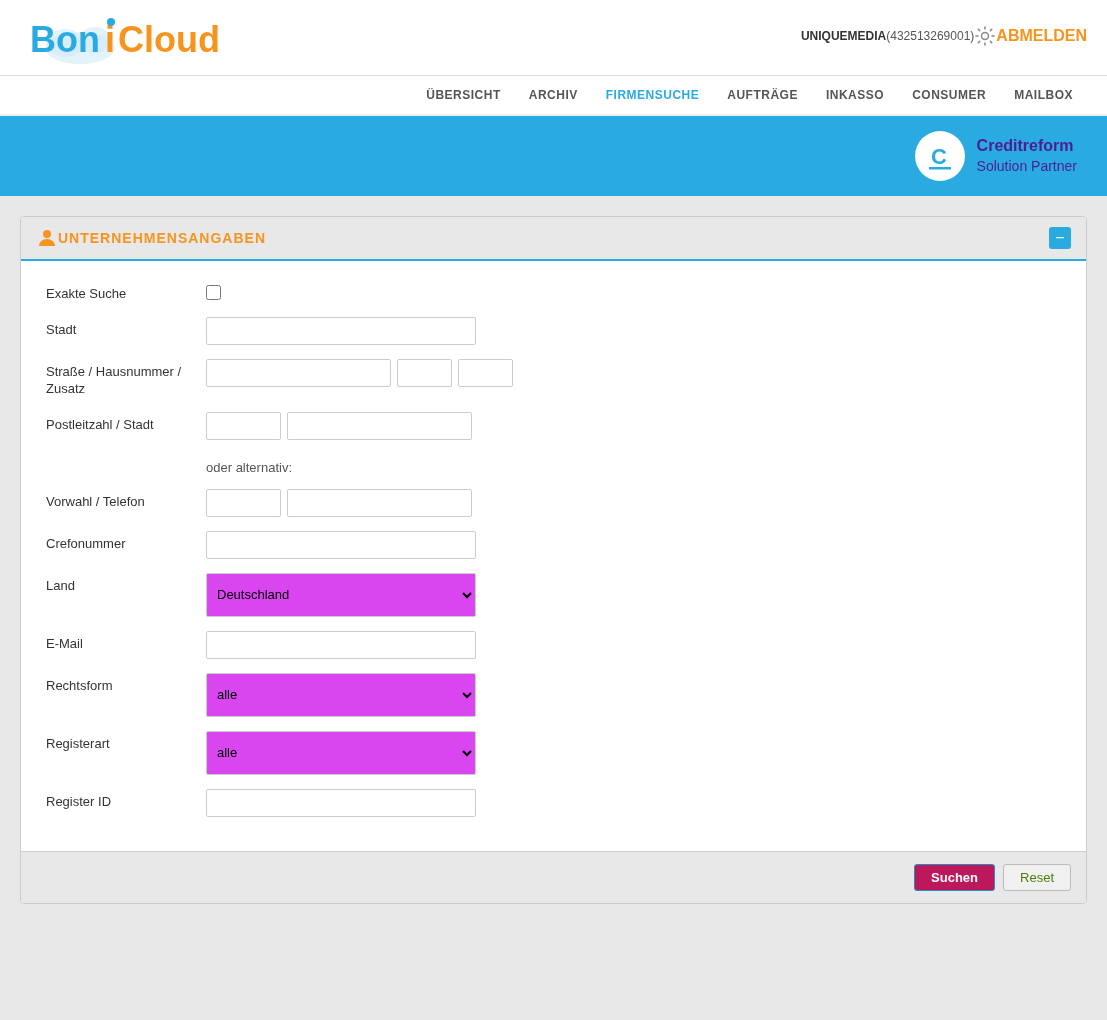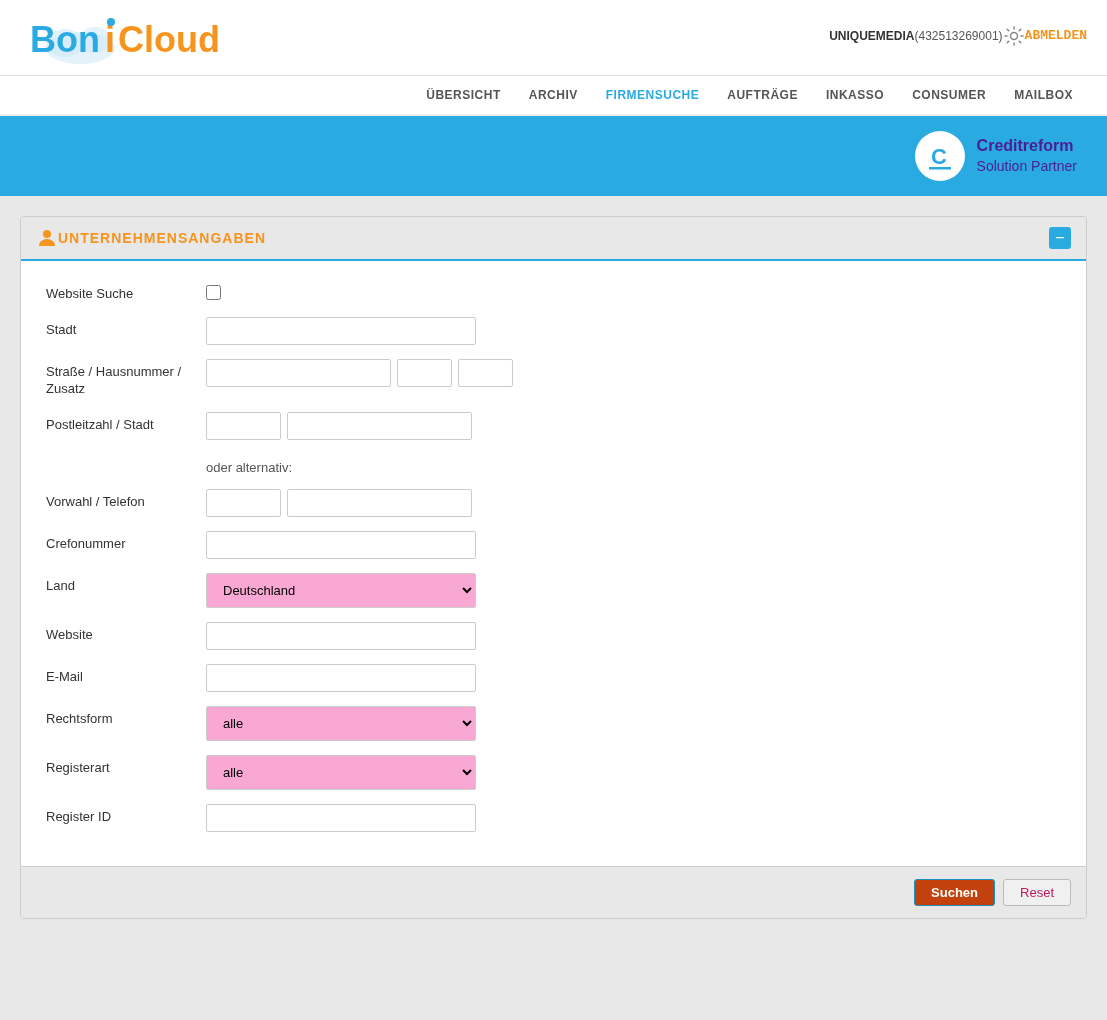--- a/index.html
+++ b/index.html
@@ -40,24 +40,23 @@
       gap: 0;
       margin-bottom: 4px;
     }
     .top-right-user .username {
       font-weight: bold;
       color: #333;
     }
     .abmelden-link {
       color: #f7941d;
       text-decoration: none;
-      font-size: 13px;
-      font-weight: bold;
-      cursor: pointer;
-      font-family: Liberation Mono, monospace;
+      font-size: 16px;
+      font-weight: bold;
+      cursor: pointer;
     }
 
     
     .nav-bar {
       background: #fff;
       border-bottom: 2px solid #eee;
       padding: 0 20px;
     }
     .nav-bar-inner {
       display: flex;
@@ -205,25 +204,25 @@
     .input-street { width: 185px; }
     .input-hausnr { width: 55px; }
     .input-zusatz { width: 55px; }
     .input-plz { width: 75px; }
     .input-stadt { width: 185px; }
     .input-vorwahl { width: 75px; }
     .input-telefon { width: 185px; }
 
     .form-select {
       border: 1px solid #ccc;
-      background: #f9a8d4;
-      padding: 4px 12px;
+      background: #d946ef;
+      padding: 4px 6px;
       font-size: 13px;
       border-radius: 2px;
-      height: 35px;
+      height: 44px;
       width: 270px;
       outline: none;
       cursor: pointer;
       appearance: auto;
     }
 
     .oder-alternativ {
       font-size: 13px;
       color: #555;
       padding: 6px 0;
@@ -242,32 +241,32 @@
     .form-footer {
       background: #e8e8e8;
       border-top: 1px solid #ccc;
       padding: 12px 15px;
       display: flex;
       align-items: center;
       justify-content: flex-end;
       gap: 8px;
     }
     .btn-search {
-      background: #c2410c;
+      background: #be185d;
       color: #fff;
       border: 1px solid #1a8fc0;
       border-radius: 3px;
       padding: 5px 16px;
       font-size: 13px;
       cursor: pointer;
       font-weight: bold;
     }
     .btn-reset {
       background: #f0f0f0;
-      color: #be185d;
+      color: #4d7c0f;
       border: 1px solid #bbb;
       border-radius: 3px;
       padding: 5px 16px;
       font-size: 13px;
       cursor: pointer;
     }
   </style>
 </head>
 <body>
 
@@ -347,21 +346,21 @@
           </svg>
         </span>
         <span>UNTERNEHMENSANGABEN</span>
       </div>
       <button class="collapse-btn">−</button>
     </div>
 
     <div class="form-body">
 
       <div class="form-row">
-        <div class="form-label">Website Suche</div>
+        <div class="form-label">Exakte Suche</div>
         <div class="form-controls">
           <input type="checkbox" class="checkbox-input" style="">
         </div>
       </div>
 
       <div class="form-row">
         <div class="form-label">Stadt</div>
         <div class="form-controls">
           <input type="text" class="form-input input-full" style="">
         </div>
@@ -408,26 +407,20 @@
         <div class="form-label">Land</div>
         <div class="form-controls">
           <select class="form-select">
             <option>Deutschland</option>
             <option>Österreich</option>
             <option>Schweiz</option>
           </select>
         </div>
       </div>
 
-      <div class="form-row">
-        <div class="form-label">Website</div>
-        <div class="form-controls">
-          <input type="text" class="form-input input-full" style="">
-        </div>
-      </div>
 
       <div class="form-row">
         <div class="form-label">E-Mail</div>
         <div class="form-controls">
           <input type="text" class="form-input input-full" style="">
         </div>
       </div>
 
       <div class="form-row">
         <div class="form-label">Rechtsform</div>

